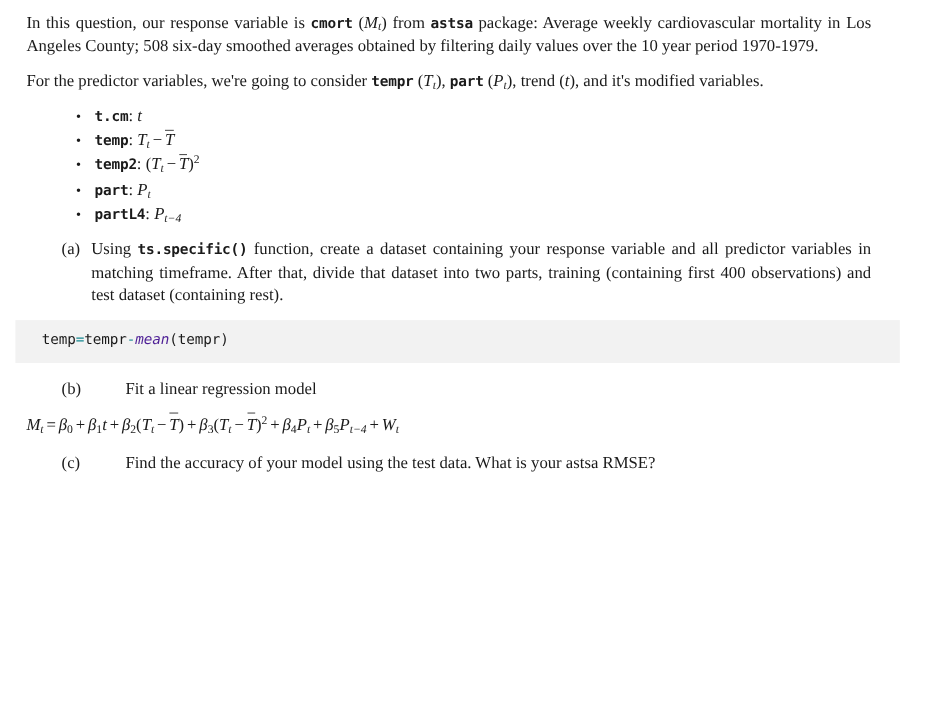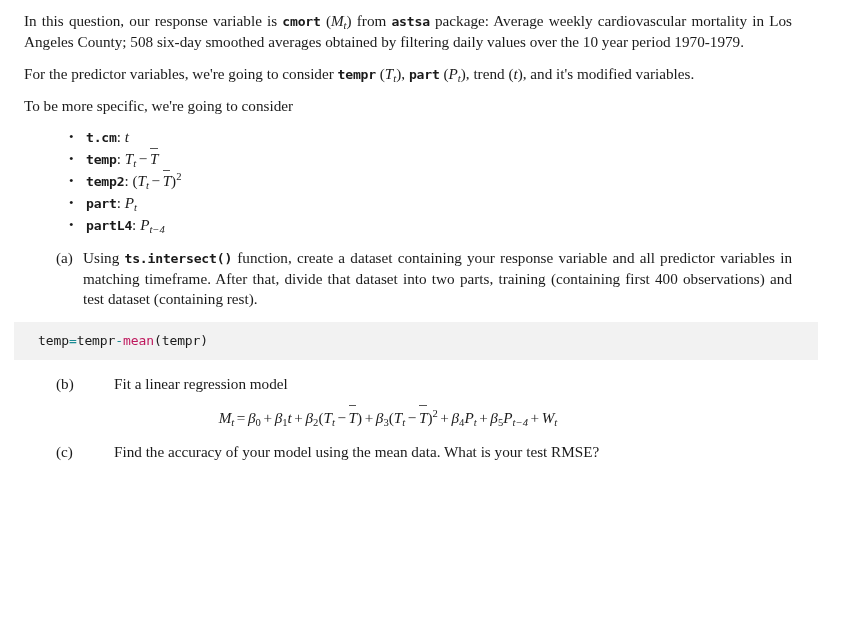--- a/index.html
+++ b/index.html
@@ -136,43 +136,42 @@
   }
   .codeblock .line {
     font-family: "DejaVu Sans Mono", "Liberation Mono", monospace;
     font-size: 13.0px;
     line-height: 19.6px;
     color: #1a1a1a;
     white-space: pre;
     letter-spacing: -0.1px;
   }
   .tok-op   { color: #1a8a93; }
-  .tok-fn   { color: #be185d; }
+  .tok-fn   { color: #4c1d95; font-style: italic; }
   .tok-num  { color: #3755b5; }
 
   
   .display-eq {
-    text-align: center;
+    text-align: left;
     font-size: 15.2px;
     line-height: 24px;
     margin: 11px 0 12px 0;
     padding-right: 40px;
   }
   .eqtext { white-space: nowrap; }
 </style>
 </head>
 <body>
 
 <div class="page">
 
   <p class="para"><span>In this question, our response variable is </span><span class="tt">cmort</span><span> (</span><span class="m"><span>M</span><sub class="mi">t</sub></span><span>) from </span><span class="tt">astsa</span><span> package: Average weekly cardiovascular mortality in Los Angeles County; 508 six-day smoothed averages obtained by filtering daily values over the 10 year period 1970-1979.</span></p>
 
   <p class="para"><span>For the predictor variables, we're going to consider </span><span class="tt">tempr</span><span> (</span><span class="m"><span>T</span><sub class="mi">t</sub></span><span>), </span><span class="tt">part</span><span> (</span><span class="m"><span>P</span><sub class="mi">t</sub></span><span>), trend (</span><span class="m">t</span><span>), and it's modified variables.</span></p>
 
-  <p class="para tight">To be more specific, we're going to consider</p>
 
   <ul class="itemize">
 
     <li>
       <span class="bullet">•</span><span class="tt">t.cm</span><span>: </span><span class="m">t</span>
     </li>
 
     <li>
       <span class="bullet">•</span><span class="tt">temp</span><span>: </span><span class="m">T<sub class="mi">t</sub><span class="op">−</span><span class="bar">T</span></span>
     </li>
@@ -186,21 +185,21 @@
     </li>
 
     <li>
       <span class="bullet">•</span><span class="tt">partL4</span><span>: </span><span class="m">P<sub class="mi">t−4</sub></span>
     </li>
 
   </ul>
 
   <div class="enum-item">
     <span class="lbl">(a)</span>
-    <div class="body"><span>Using </span><span class="tt">ts.intersect()</span><span> function, create a dataset containing your response variable and all predictor variables in matching timeframe. After that, divide that dataset into two parts, training (containing first 400 observations) and test dataset (containing rest).</span></div>
+    <div class="body"><span>Using </span><span class="tt">ts.specific()</span><span> function, create a dataset containing your response variable and all predictor variables in matching timeframe. After that, divide that dataset into two parts, training (containing first 400 observations) and test dataset (containing rest).</span></div>
   </div>
 
   <div class="codeblock">
     <div class="line"><span class="tok-plain">temp</span><span class="tok-op">=</span><span class="tok-plain">tempr</span><span class="tok-op">-</span><span class="tok-fn">mean</span><span class="tok-plain">(tempr)</span></div>
 
 
 
   </div>
 
   <div class="enum-item">
@@ -208,16 +207,16 @@
     <div class="body nojust">Fit a linear regression model</div>
   </div>
 
   <div class="display-eq">
     <span class="m eqtext"><span>M</span><sub class="mi">t</sub><span class="op">=</span><span>β</span><sub class="mn">0</sub><span class="op">+</span><span>β</span><sub class="mn">1</sub><span>t</span><span class="op">+</span><span>β</span><sub class="mn">2</sub><span class="up">(</span>T<sub class="mi">t</sub><span class="op">−</span><span class="bar">T</span><span class="up">)</span><span class="op">+</span><span>β</span><sub class="mn">3</sub><span class="up">(</span>T<sub class="mi">t</sub><span class="op">−</span><span class="bar">T</span><span class="up">)</span><sup class="mn">2</sup><span class="op">+</span><span>β</span><sub class="mn">4</sub><span>P</span><sub class="mi">t</sub><span class="op">+</span><span>β</span><sub class="mn">5</sub><span>P</span><sub class="mi">t−4</sub><span class="op">+</span><span>W</span><sub class="mi">t</sub></span>
   </div>
 
 
   <div class="enum-item">
     <span class="lbl">(c)</span>
-    <div class="body nojust">Find the accuracy of your model using the mean data. What is your test RMSE?</div>
+    <div class="body nojust">Find the accuracy of your model using the test data. What is your astsa RMSE?</div>
   </div>
 
 </div>
 
 </body></html>

